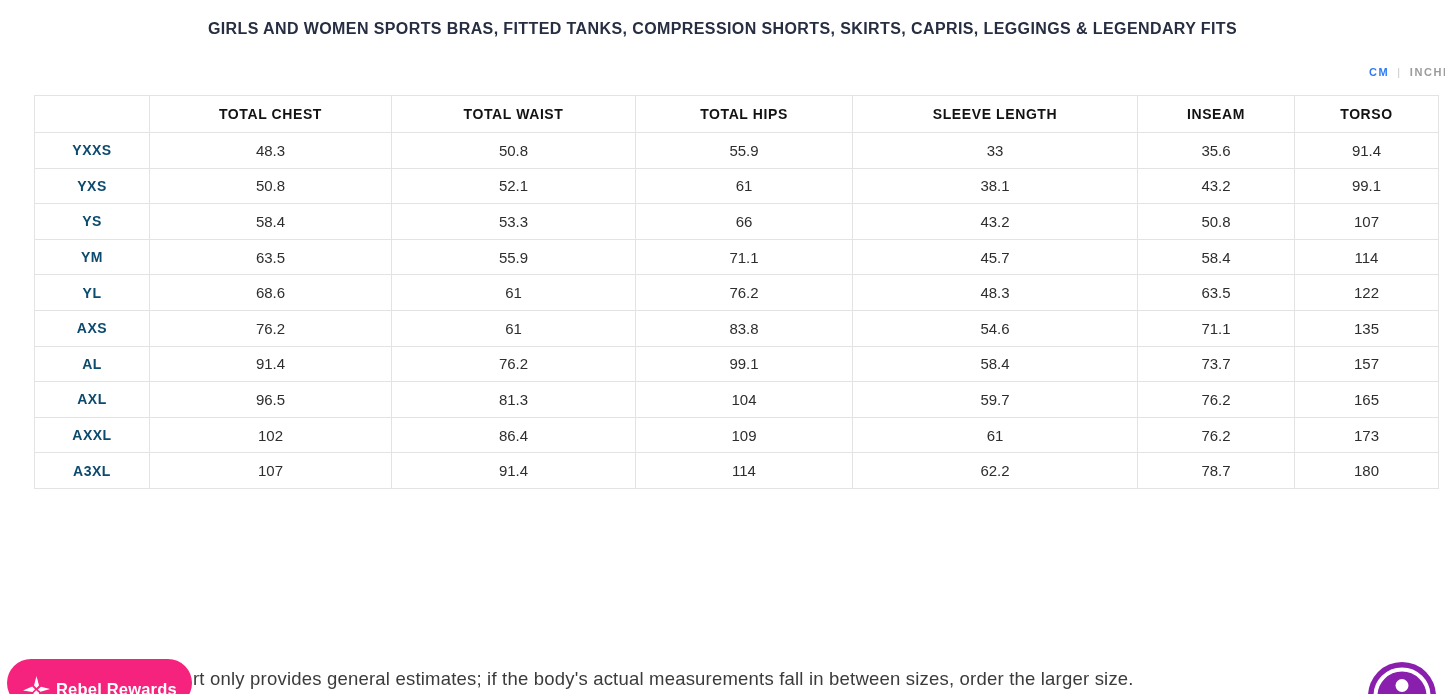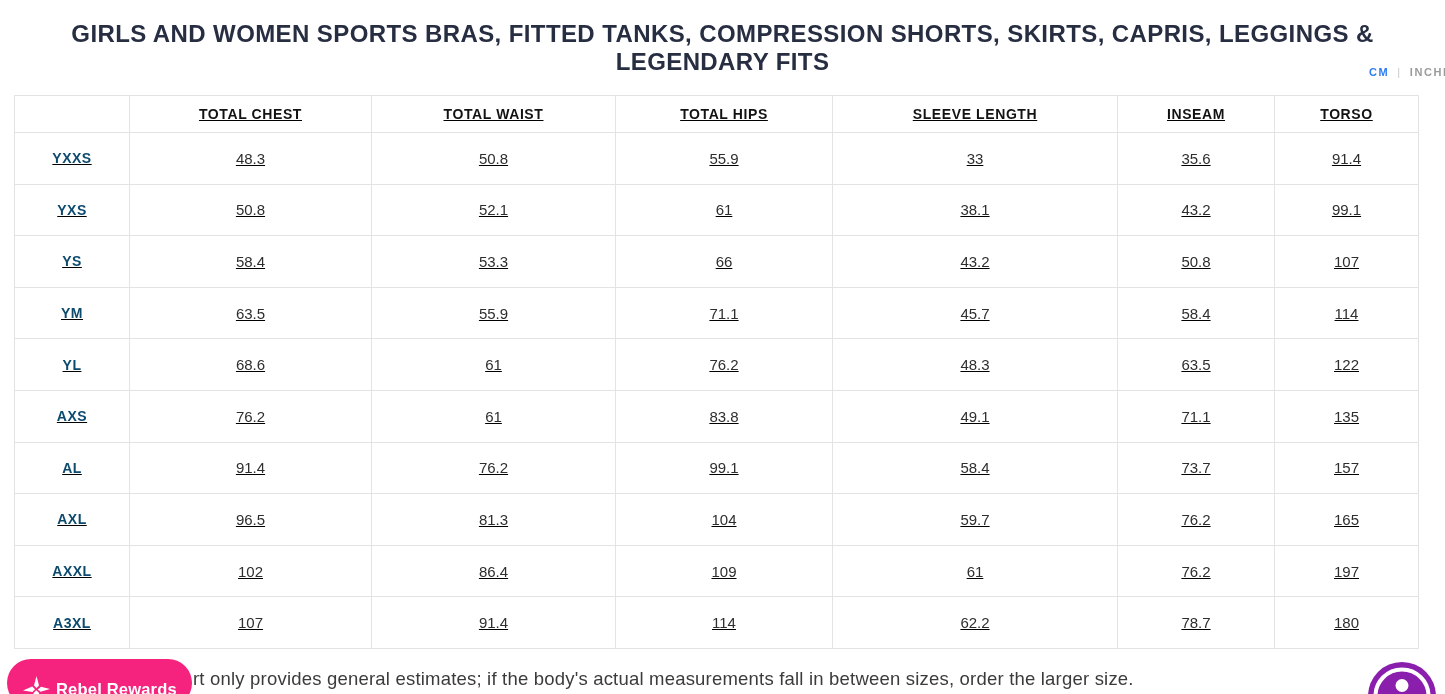--- a/index.html
+++ b/index.html
@@ -5,35 +5,35 @@
   * { margin: 0; padding: 0; box-sizing: border-box; }
   html, body { background: #ffffff; }
   body {
     font-family: "Liberation Sans", sans-serif;
     width: 1445px; height: 694px;
     position: relative; overflow: hidden;
   }
   .page-title {
     position: absolute; top: 20px; left: 0; width: 100%;
     text-align: center;
-    font-size: 24px; font-weight: 700; color: #272e42;
+    font-size: 16px; font-weight: 700; color: #272e42;
     letter-spacing: 0.4px;
   }
   .unit-toggle {
     position: absolute; top: 66px; left: 16px; width: 100%;
     text-align: right;
     font-size: 11px; letter-spacing: 1.6px; font-weight: 600;
   }
   .unit-toggle .unit-cm { color: #2e7cf6; cursor: pointer; }
   .unit-toggle .unit-sep { color: #c9c9c9; margin: 0 8px; font-weight: 400; }
   .unit-toggle .unit-inches { color: #9b9b9b; cursor: pointer; }
   table.size-chart {
-    position: absolute; left: 14px; top: 95px;
-    width: 1404px; height: 554px;
-    border-collapse: collapse; table-layout: fixed; text-decoration: underline;
+    position: absolute; left: 34px; top: 95px;
+    width: 1404px; height: 394px;
+    border-collapse: collapse; table-layout: fixed;
   }
   .size-chart th, .size-chart td {
     border: 1px solid #e3e3e3;
     text-align: center; vertical-align: middle;
     background: #ffffff;
   }
   .size-chart thead th {
     height: 37px;
     font-size: 14px; font-weight: 700; color: #121212;
     letter-spacing: 0.6px;
@@ -143,21 +143,21 @@
         <td>76.2</td>
         <td>48.3</td>
         <td>63.5</td>
         <td>122</td>
       </tr>
       <tr>
         <th>AXS</th>
         <td>76.2</td>
         <td>61</td>
         <td>83.8</td>
-        <td>49.1</td>
+        <td>54.6</td>
         <td>71.1</td>
         <td>135</td>
       </tr>
       <tr>
         <th>AL</th>
         <td>91.4</td>
         <td>76.2</td>
         <td>99.1</td>
         <td>58.4</td>
         <td>73.7</td>
@@ -172,21 +172,21 @@
         <td>76.2</td>
         <td>165</td>
       </tr>
       <tr>
         <th>AXXL</th>
         <td>102</td>
         <td>86.4</td>
         <td>109</td>
         <td>61</td>
         <td>76.2</td>
-        <td>197</td>
+        <td>173</td>
       </tr>
       <tr>
         <th>A3XL</th>
         <td>107</td>
         <td>91.4</td>
         <td>114</td>
         <td>62.2</td>
         <td>78.7</td>
         <td>180</td>
       </tr>

